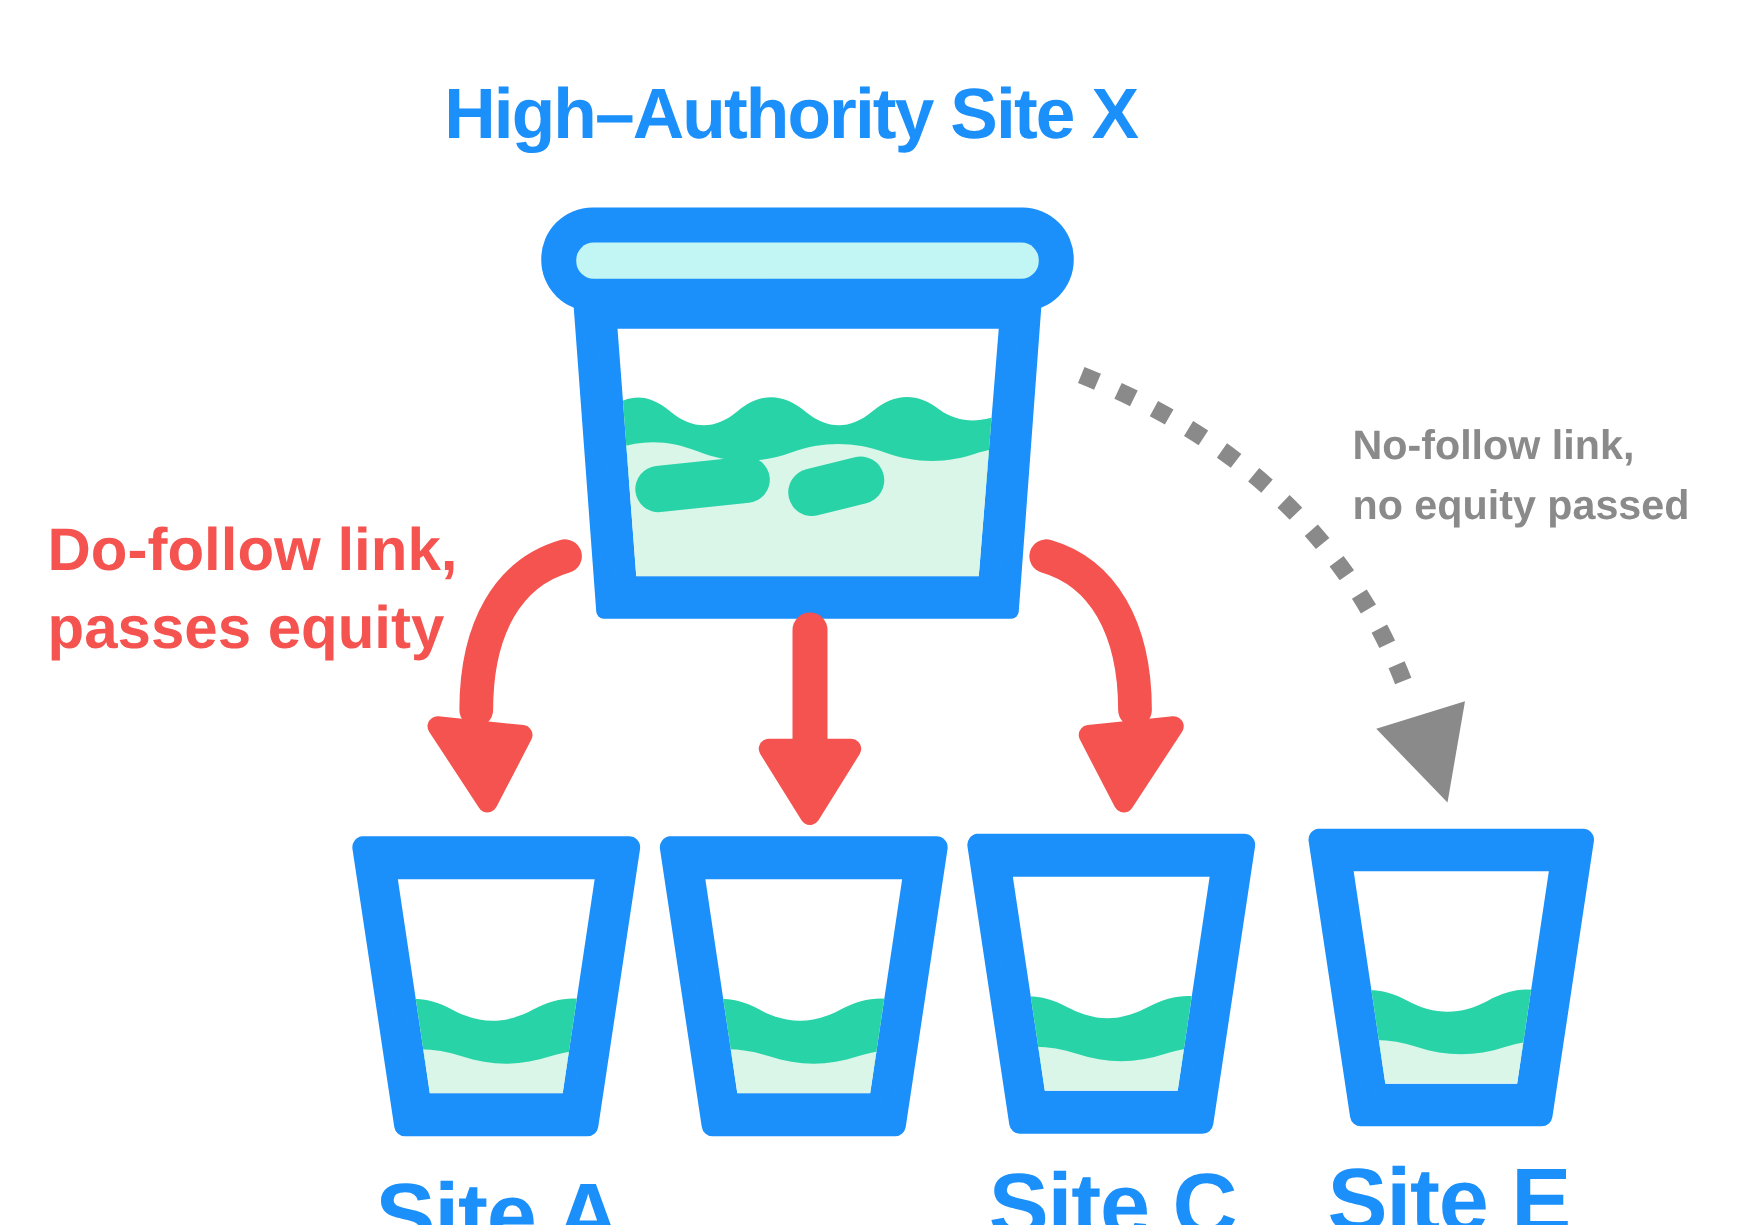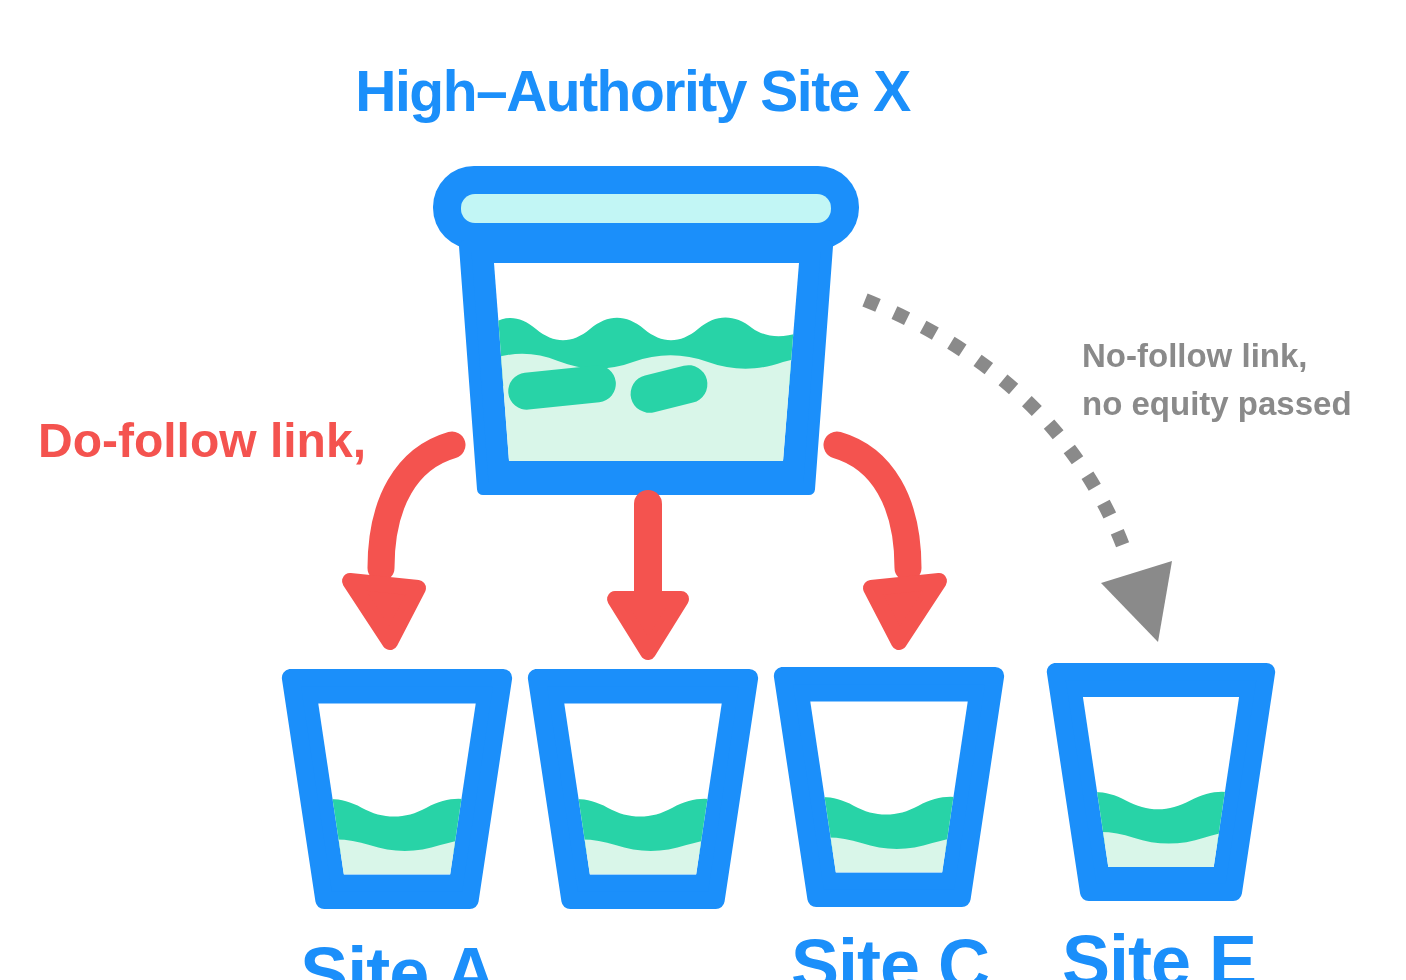--- a/index.html
+++ b/index.html
@@ -79,20 +79,21 @@
     <path d="M 75 212 L 115 151 L 47 158 Z" fill="var(--red)" stroke="var(--red)" stroke-width="16" stroke-linejoin="round"></path>
   </svg>
 
   <svg class="abs" style="left:845px; top:238px;" width="350" height="365" viewBox="0 0 350 365">
     <path d="M 20 14 Q 215 92 280 265" fill="none" stroke="var(--gray)" stroke-width="14" stroke-dasharray="14 18" stroke-linecap="butt"></path>
     <path d="M 256 297 L 327 275 L 313 356 Z" fill="var(--gray)"></path>
   </svg>
 
   <div class="abs note note-red" style="left:38px; top:362px; width:314px;">
     <div>Do-follow link,</div>
+    <div>passes equity</div>
   </div>
 
   <div class="abs note note-gray" style="left:1082px; top:284px; width:330px;">
     <div>No-follow link,</div>
     <div>no equity passed</div>
   </div>
 
   <svg class="abs" style="left:278px; top:618px;" width="238" height="246" viewBox="0 0 240 250">
       <use href="#cupArt"></use>
     </svg>

